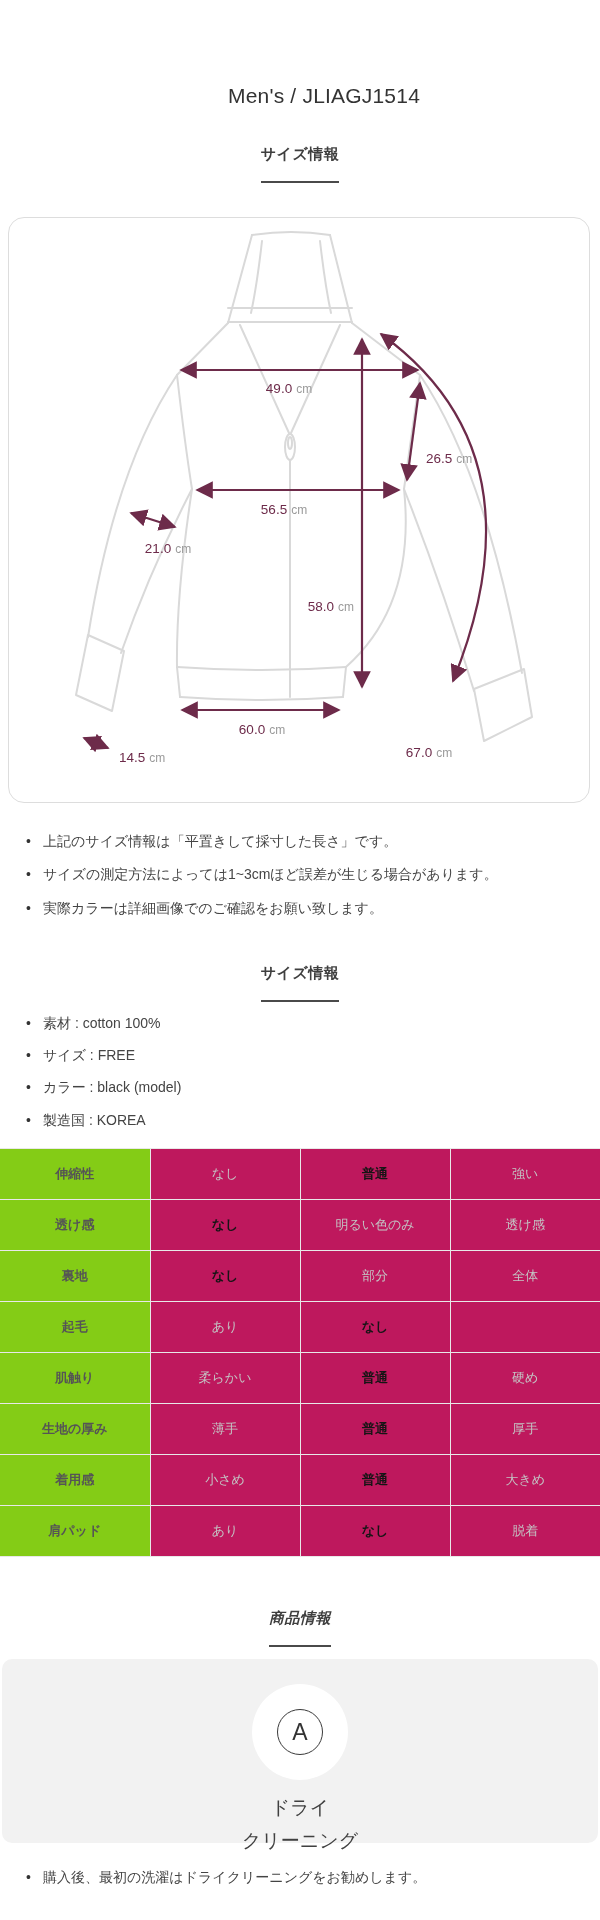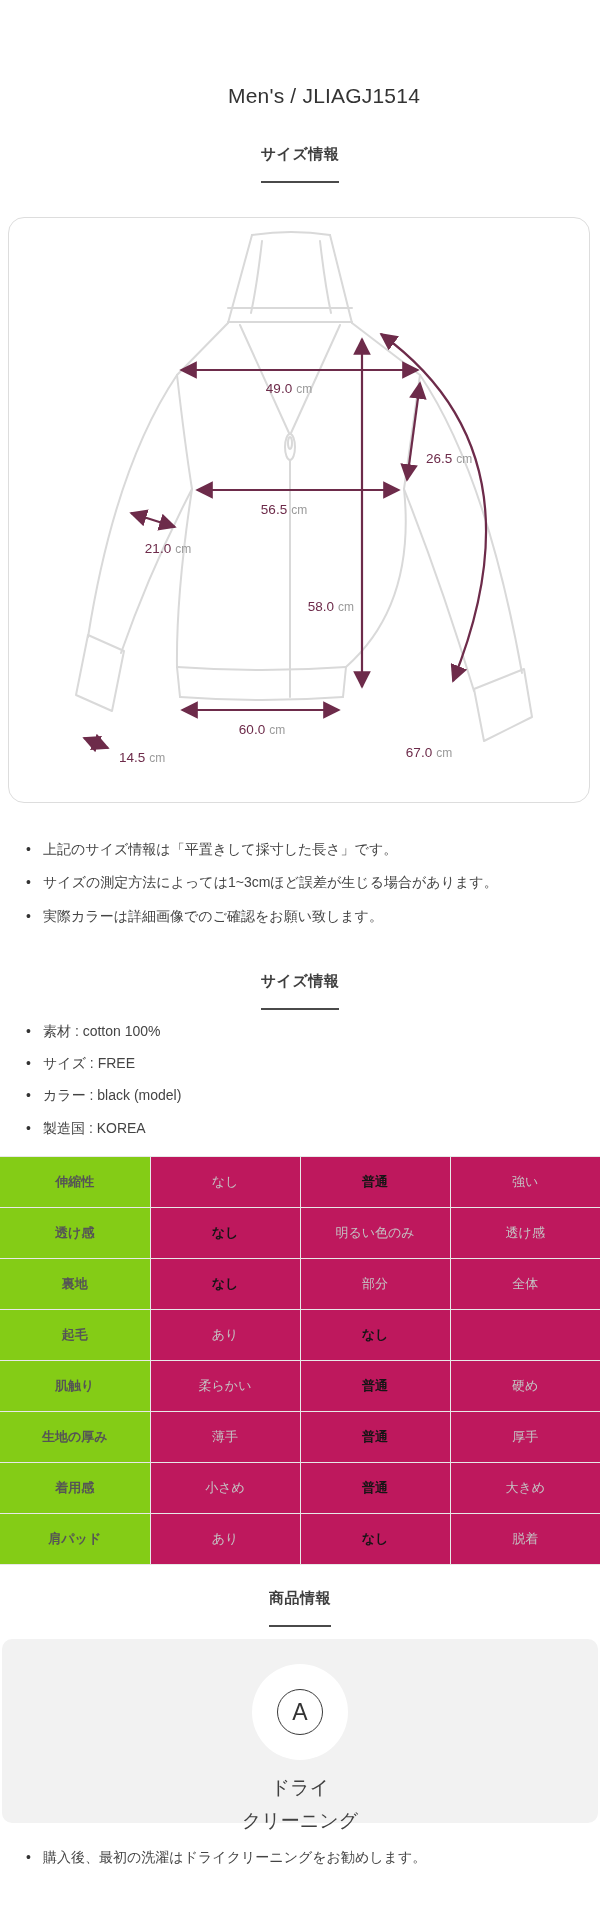--- a/index.html
+++ b/index.html
@@ -8,32 +8,32 @@
     font-family:"Liberation Sans","DejaVu Sans",sans-serif;color:#3c3c3c;
   }
   .page{width:600px;}
   .title{
     margin:84px 0 0;text-align:center;font-size:21px;font-weight:500;
     color:#333;letter-spacing:.2px;padding-left:48px;
   }
   .heading-wrap{text-align:center;}
   .hw1{margin-top:37px;}
   .hw2{margin-top:46px;}
-  .hw3{margin-top:24px;}
+  .hw3{margin-top:52px;font-style:italic;}
   .section-heading{
     display:inline-block;margin:0;font-size:15px;font-weight:700;color:#3f3f3f;
     padding-bottom:17px;border-bottom:2px solid #4a4a4a;letter-spacing:.5px;
   }
   .size-card{
     margin:34px 8px 0;width:582px;height:586px;border:1px solid #ddd;
     border-radius:16px;box-sizing:border-box;overflow:hidden;background:#fff;
   }
   .size-card svg{display:block;}
   ul.notes{
-    list-style:none;margin:36px 24px 0;padding:0;font-size:14px;color:#444;
+    list-style:none;margin:28px 24px 0;padding:0;font-size:14px;color:#444;
   }
   ul.notes li{
     position:relative;padding-left:19px;margin-bottom:13px;line-height:1.45;
   }
   ul.notes li::before{
     content:"\2022";position:absolute;left:2px;top:0;color:#333;font-size:14px;
   }
   ul.specs{margin-top:11px;}
   ul.specs li{margin-bottom:12px;}
   table.attr-table{

